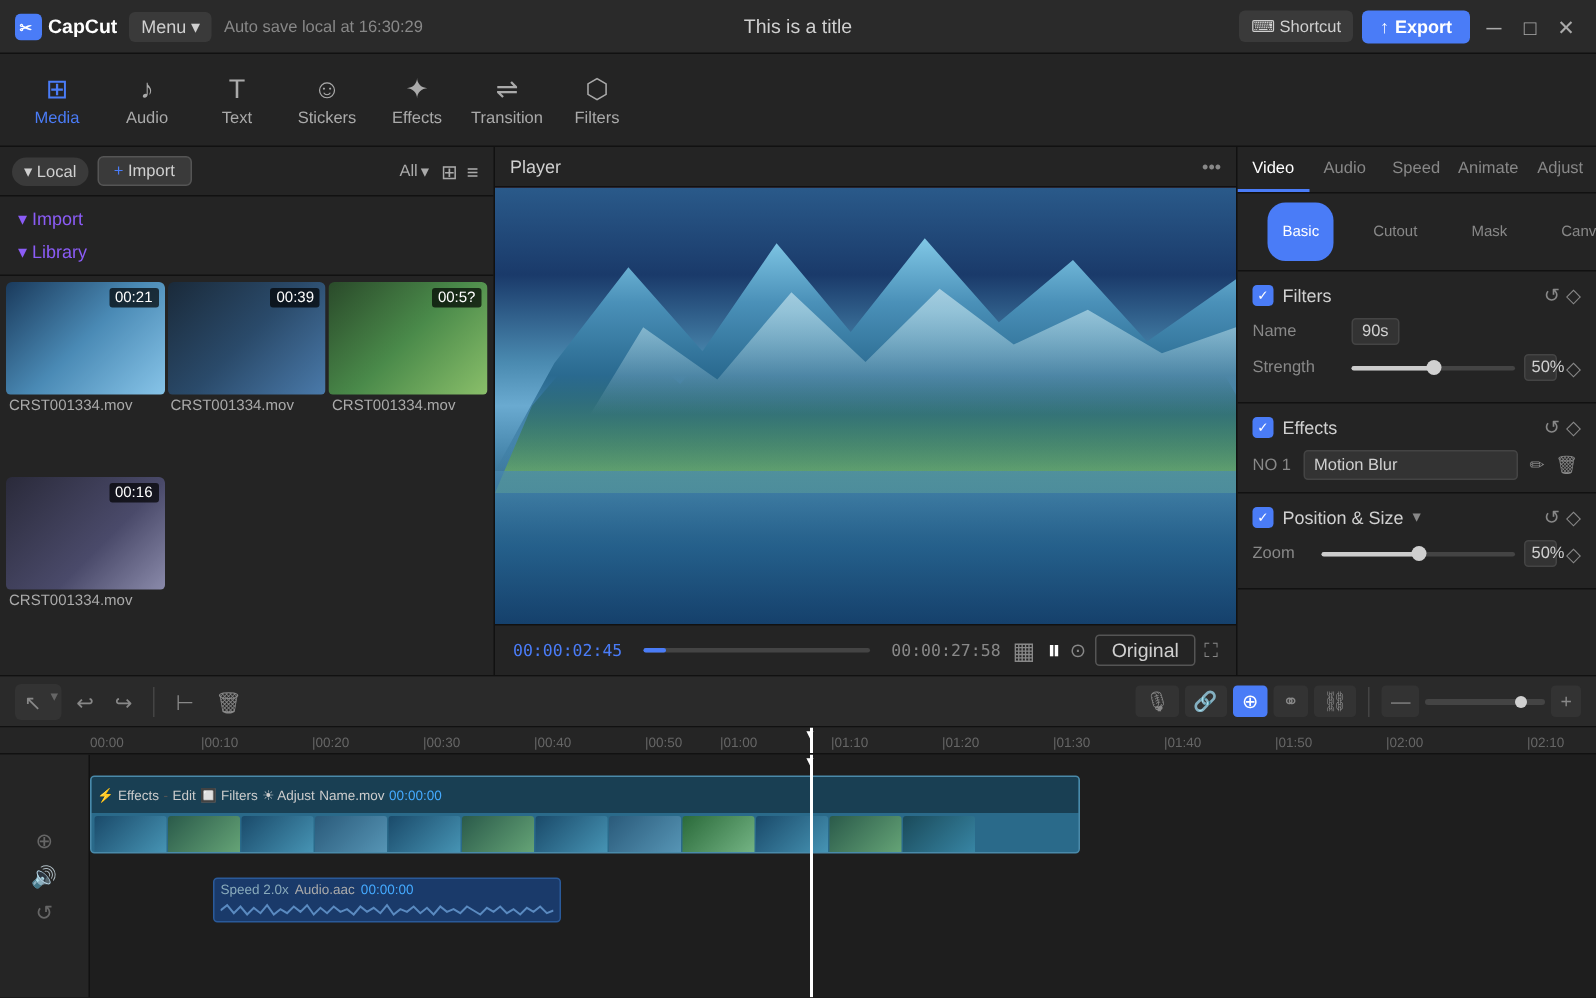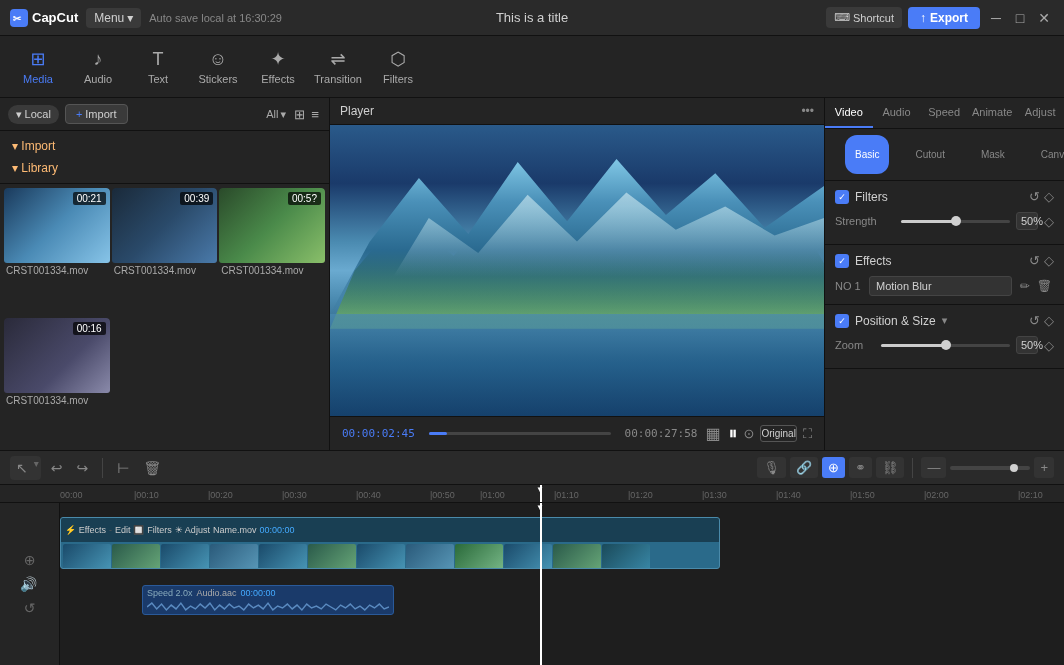--- a/index.html
+++ b/index.html
@@ -28,21 +28,21 @@
     #main { display: flex; height: calc(665px - 36px - 62px - 215px); }
 
     
     #left-panel { width: 330px; background: #242424; border-right: 1px solid #111; display: flex; flex-direction: column; }
     #left-panel .panel-top { display: flex; align-items: center; padding: 6px 8px; gap: 6px; border-bottom: 1px solid #111; }
     #left-panel .local-btn { background: #3a3a3a; border: none; color: #d0d0d0; padding: 3px 8px; border-radius: 12px; font-size: 11px; cursor: pointer; }
     #left-panel .import-btn { background: #3a3a3a; border: 1px solid #555; color: #d0d0d0; padding: 3px 10px; border-radius: 4px; font-size: 11px; cursor: pointer; display: flex; align-items: center; gap: 3px; }
     #left-panel .all-btn { margin-left: auto; background: none; border: none; color: #aaa; font-size: 11px; cursor: pointer; display: flex; align-items: center; gap: 2px; }
     #left-panel .view-btns { display: flex; gap: 2px; }
     #left-panel .view-btn { background: none; border: none; color: #aaa; cursor: pointer; padding: 2px; }
-    #left-panel .lib-btn { padding: 4px 12px; color: #fdba74; cursor: pointer; font-size: 12px; }
+    #left-panel .lib-btn { padding: 4px 12px; color: #8b5cf6; cursor: pointer; font-size: 12px; }
     .media-grid { display: grid; grid-template-columns: 1fr 1fr 1fr; gap: 2px; padding: 4px; overflow-y: auto; flex: 1; }
     .media-thumb { position: relative; cursor: pointer; border-radius: 4px; overflow: hidden; }
     .media-thumb .duration { position: absolute; top: 4px; right: 4px; background: rgba(0,0,0,0.7); color: #fff; font-size: 10px; padding: 1px 4px; border-radius: 2px; }
     .media-thumb .filename { color: #aaa; font-size: 10px; padding: 2px 2px; }
     .thumb-bg { width: 100%; height: 75px; border-radius: 3px; }
     .thumb-bg-1 { background: linear-gradient(135deg, #1a3a5c 0%, #4a8ab5 50%, #87c4e8 100%); }
     .thumb-bg-2 { background: linear-gradient(135deg, #1a2a3a 0%, #2a4a6a 50%, #4a7aaa 100%); }
     .thumb-bg-3 { background: linear-gradient(135deg, #2a4a2a 0%, #4a8a4a 50%, #8abf6a 100%); }
     .thumb-bg-4 { background: linear-gradient(135deg, #2a2a3a 0%, #4a4a6a 60%, #8a8aaa 100%); }
 
@@ -240,21 +240,21 @@
     <div id="player-controls">
       <span class="time-current">00:00:02:45</span>
       <div class="timeline-bar">
         <div class="timeline-progress"></div>
       </div>
       <span class="time-total">00:00:27:58</span>
       <button class="ctrl-btn" style="font-size:16px;">▦</button>
       <div class="right-btns">
         <button class="ctrl-btn" style="font-size:18px;color:#fff;">⏸</button>
         <button class="ctrl-btn">⊙</button>
-        <button class="ctrl-btn" style="border:1px solid #555;padding:2px 0;border-radius:3px;color:#d0d0d0;font-size:10px;">
+        <button class="ctrl-btn" style="border:1px solid #555;padding:2px 10px;border-radius:3px;color:#d0d0d0;font-size:13px;">
           <span>Original</span>
         </button>
         <button class="ctrl-btn">⛶</button>
       </div>
     </div>
   </div>
 
   <div id="right-panel">
     <div class="tabs">
       <div class="tab active">Video</div>
@@ -271,20 +271,24 @@
     </div>
 
     <div class="section">
       <div class="section-header">
         <div class="checkbox">✓</div>
         <span class="section-title">Filters</span>
         <div class="section-actions">
           <button class="action-btn">↺</button>
           <button class="action-btn">◇</button>
         </div>
+      </div>
+      <div class="prop-row">
+        <span class="prop-label">Name</span>
+        <span class="prop-value">90s</span>
       </div>
       <div class="prop-row">
         <span class="prop-label">Strength</span>
         <div class="slider-container">
           <div class="slider-track">
             <div class="slider-fill" style="width:50%"></div>
             <div class="slider-thumb" style="right:50%;transform:translate(50%,-50%)"></div>
           </div>
         </div>
         <span class="slider-num">50%</span>
@@ -416,21 +420,21 @@
           <div style="width:48px;height:30px;background:linear-gradient(135deg,#2a5a4a,#6aaa7a);border-radius:2px;flex-shrink:0;"></div>
           <div style="width:48px;height:30px;background:linear-gradient(135deg,#1a4a6a,#4a9aba);border-radius:2px;flex-shrink:0;"></div>
           <div style="width:48px;height:30px;background:linear-gradient(135deg,#2a5a7a,#5a9aba);border-radius:2px;flex-shrink:0;"></div>
           <div style="width:48px;height:30px;background:linear-gradient(135deg,#2a6a3a,#7aba8a);border-radius:2px;flex-shrink:0;"></div>
           <div style="width:48px;height:30px;background:linear-gradient(135deg,#1a4a6a,#4a9aba);border-radius:2px;flex-shrink:0;"></div>
           <div style="width:48px;height:30px;background:linear-gradient(135deg,#2a5a4a,#6aaa7a);border-radius:2px;flex-shrink:0;"></div>
           <div style="width:48px;height:30px;background:linear-gradient(135deg,#1a4a5a,#3a8aaa);border-radius:2px;flex-shrink:0;"></div>
         </div>
       </div>
 
-      <div style="position:absolute;top:82px;left:82px;width:252px;height:30px;background:#1a3a6a;border:1px solid #2a5a9a;border-radius:3px;overflow:hidden;">
+      <div style="position:absolute;top:82px;left:82px;width:232px;height:30px;background:#1a3a6a;border:1px solid #2a5a9a;border-radius:3px;overflow:hidden;">
         <div style="display:flex;align-items:center;gap:4px;padding:2px 4px;">
           <span style="font-size:9px;color:#8ab;">Speed 2.0x</span>
           <span style="font-size:9px;color:#aaa;">Audio.aac</span>
           <span style="font-size:9px;color:#4af;">00:00:00</span>
         </div>
 
         <div style="height:14px;padding:0 4px;overflow:hidden;display:flex;align-items:center;gap:1px;">
           <svg width="250" height="12" viewBox="0 0 250 12" style="display:block;">
             <polyline points="0,6 5,2 10,8 15,3 20,9 25,4 30,8 35,2 40,9 45,5 50,8 55,3 60,7 65,2 70,9 75,4 80,8 85,3 90,7 95,5 100,9 105,3 110,7 115,4 120,8 125,2 130,9 135,5 140,7 145,3 150,8 155,4 160,9 165,3 170,7 175,5 180,8 185,3 190,6 195,9 200,4 205,7 210,3 215,8 220,5 225,9 230,4 235,7 240,3 245,8 250,6" fill="none" stroke="#5a8ac0" stroke-width="1.5"></polyline>
           </svg>

